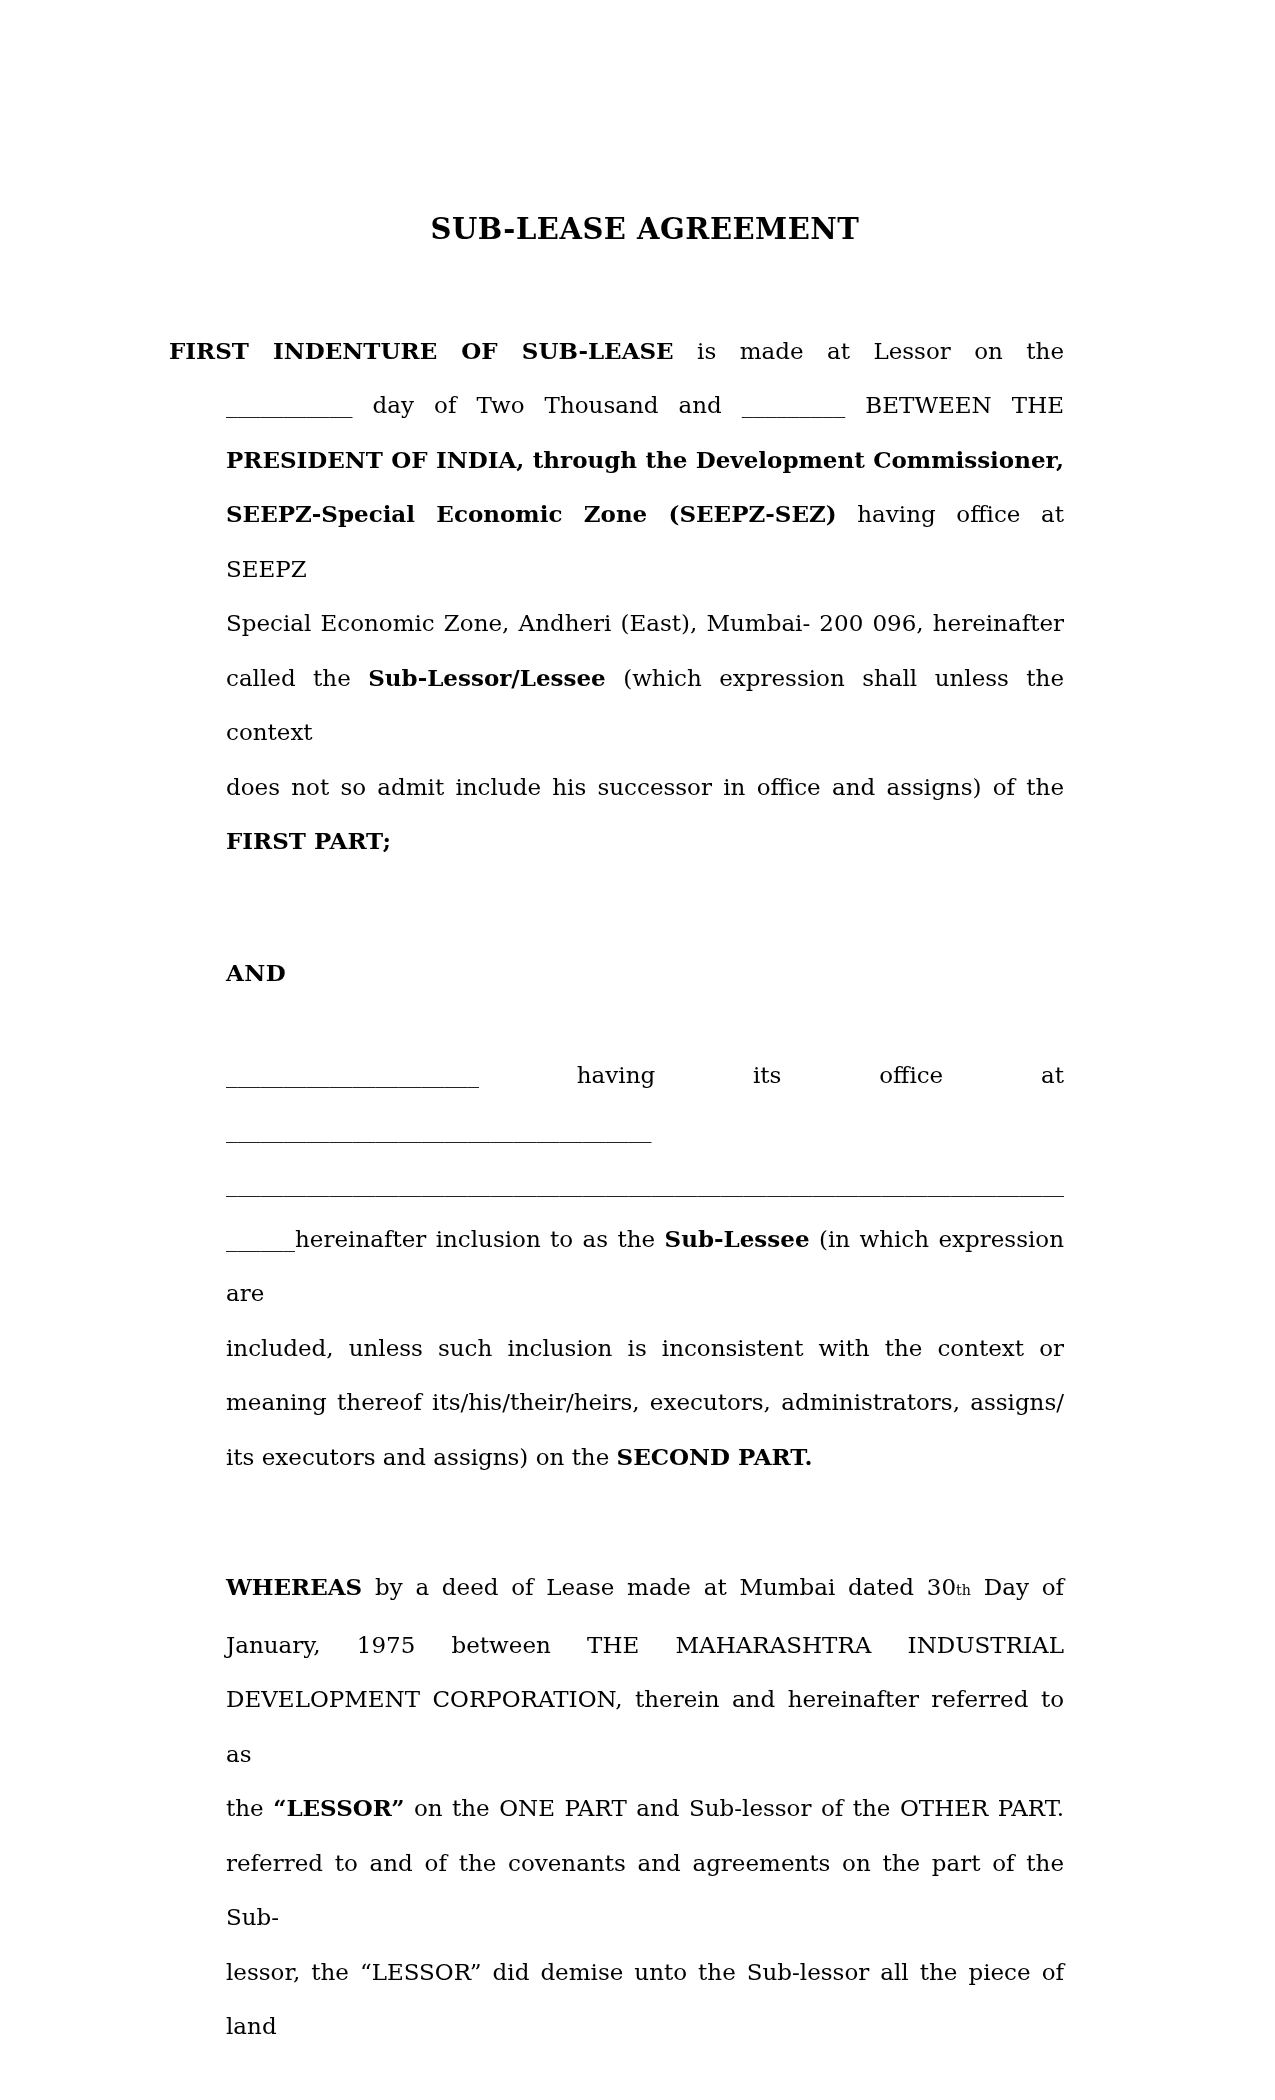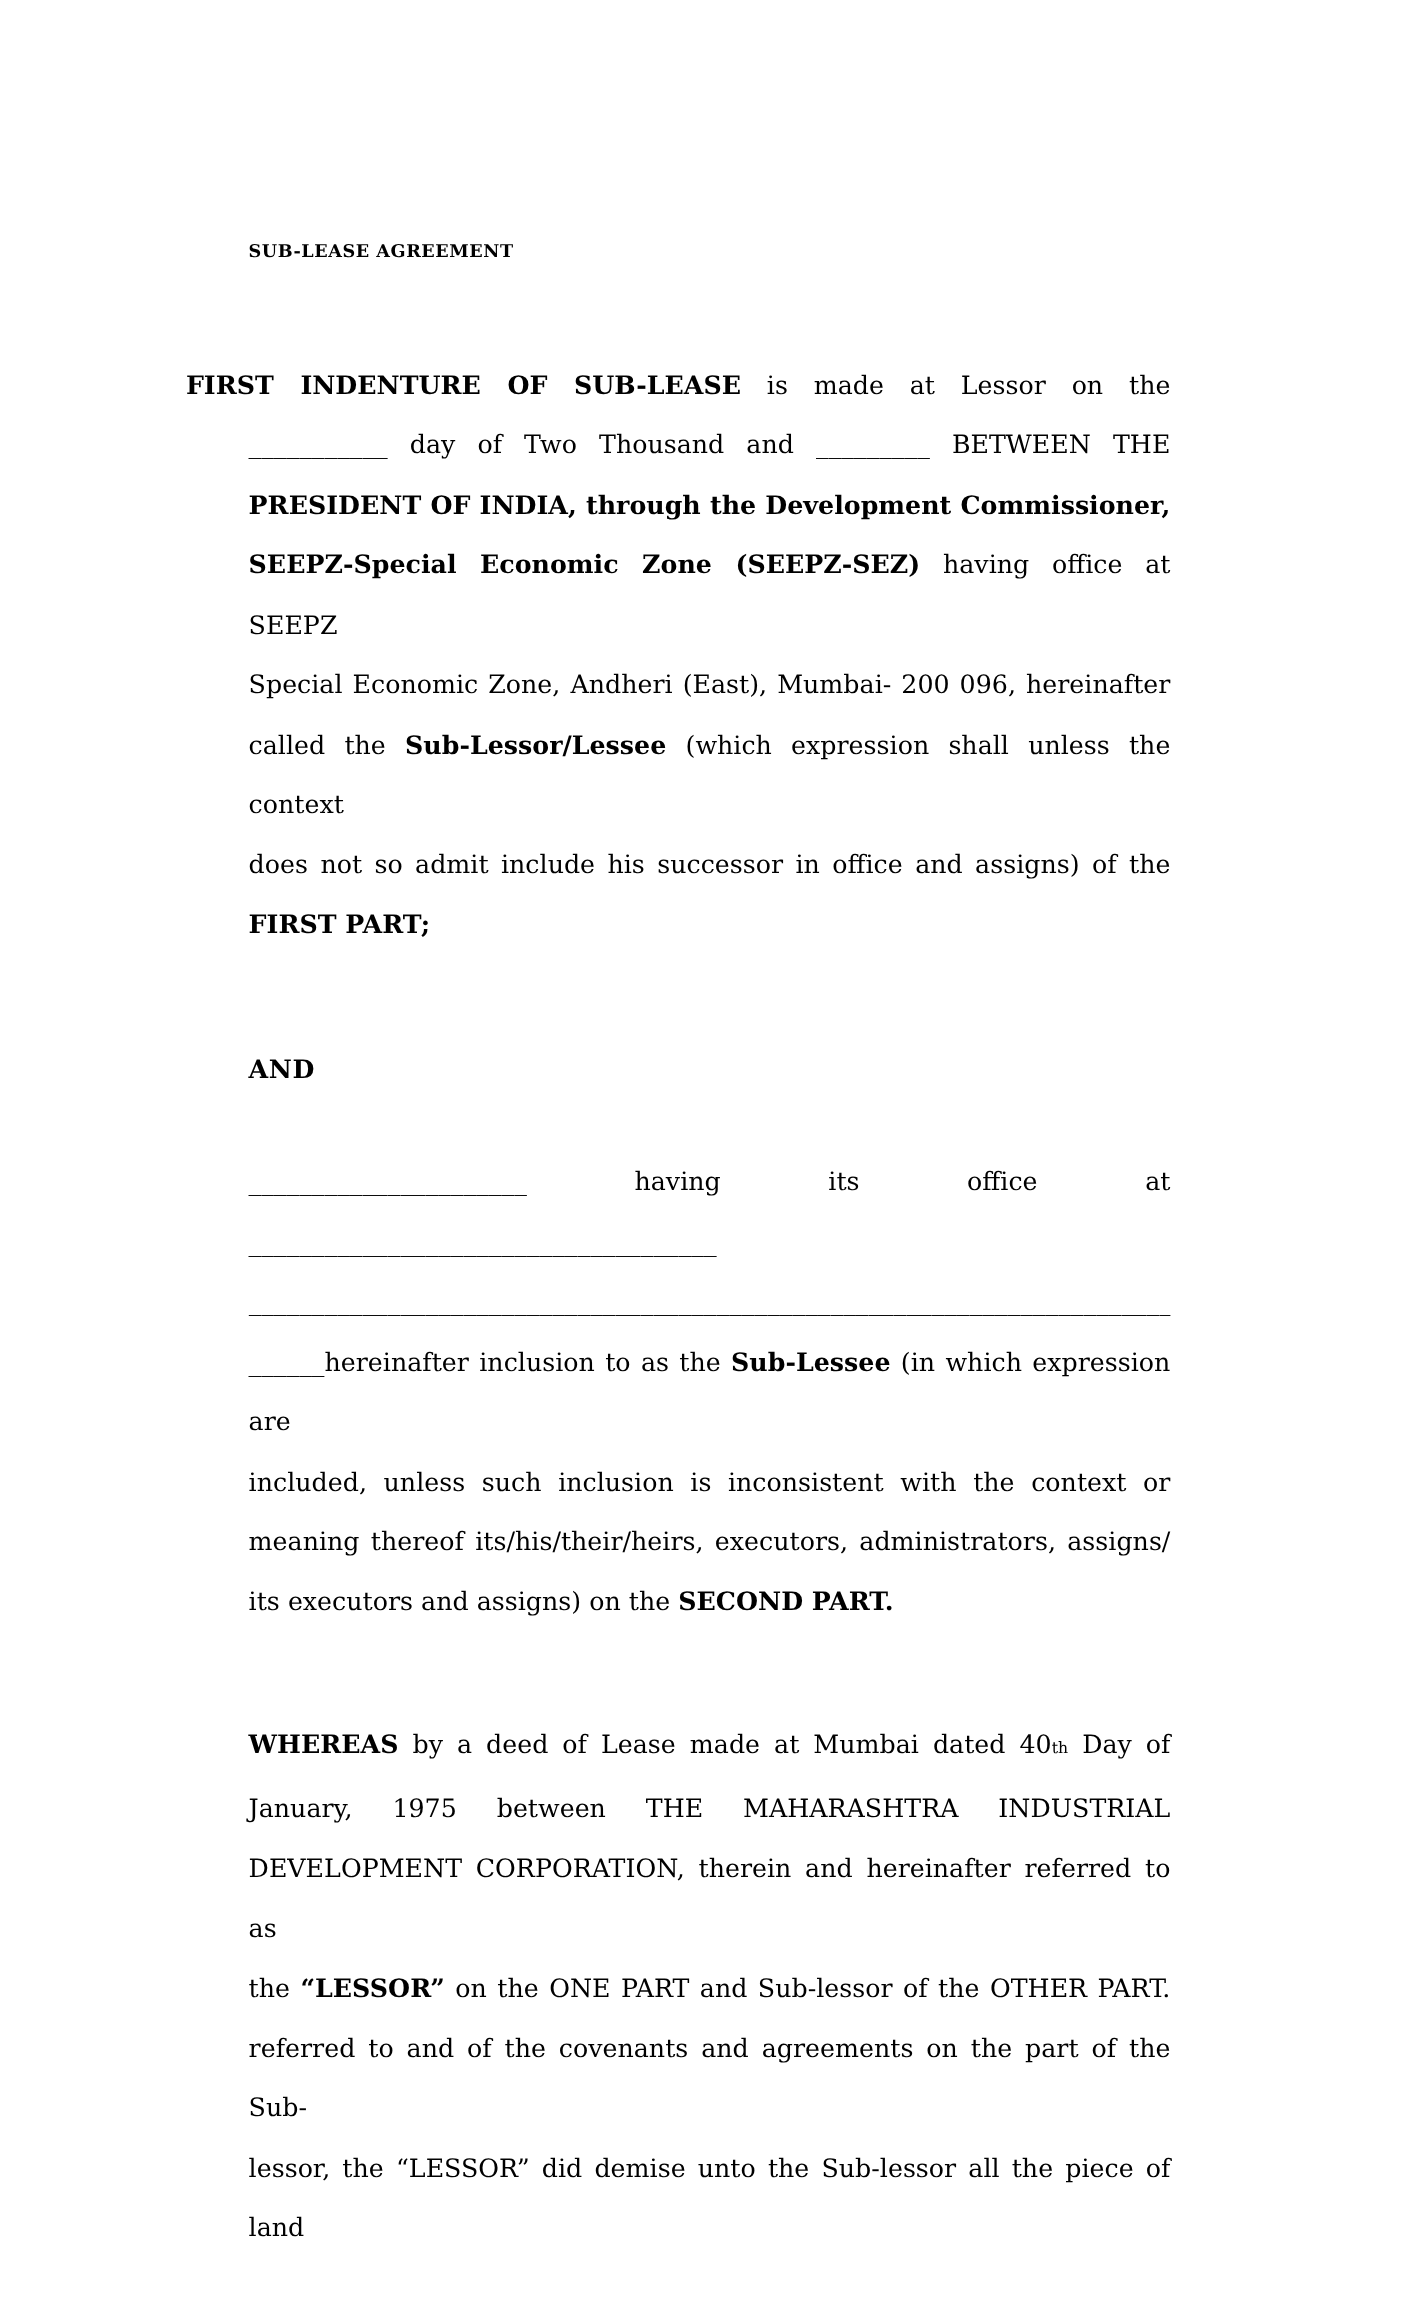--- a/index.html
+++ b/index.html
@@ -14,23 +14,23 @@
     overflow: hidden;
   }
   .content {
     position: absolute;
     left: 226px;
     top: 0;
     width: 838px;
   }
   .title {
     margin: 202px 0 0 0;
-    font-size: 16px;
+    font-size: 29px;
     font-weight: bold;
-    text-align: left;
+    text-align: center;
     line-height: 54.5px;
     letter-spacing: 0.5px;
   }
   .para { line-height: 54.5px; }
   .para-parties   { margin-top: 67px; }
   .and-heading {
     margin-top: 77px;
     font-weight: bold;
     text-align: left;
     line-height: 54.5px;
@@ -70,21 +70,21 @@
         <div class="line j"><span>______________________ having its office at</span></div>
         <div class="line"><span>_____________________________________</span></div>
         <div class="line fill"><span>____________________________________________________________________________</span></div>
         <div class="line j"><span>______hereinafter inclusion to as the </span><span class="b">Sub-Lessee</span><span> (in which expression are</span></div>
         <div class="line j"><span>included, unless such inclusion is inconsistent with the context or</span></div>
         <div class="line j"><span>meaning thereof its/his/their/heirs, executors, administrators, assigns/</span></div>
         <div class="line"><span>its executors and assigns) on the </span><span class="b">SECOND PART.</span></div>
       </div>
 
     <div class="para para-whereas">
-        <div class="line j"><span class="b">WHEREAS</span><span> by a deed of Lease made at Mumbai dated 40</span><span class="sub">th</span><span> Day of</span></div>
+        <div class="line j"><span class="b">WHEREAS</span><span> by a deed of Lease made at Mumbai dated 30</span><span class="sub">th</span><span> Day of</span></div>
         <div class="line j"><span>January, 1975 between THE MAHARASHTRA INDUSTRIAL</span></div>
         <div class="line j"><span>DEVELOPMENT CORPORATION, therein and hereinafter referred to as</span></div>
         <div class="line j"><span>the </span><span class="b">“LESSOR”</span><span> on the ONE PART and Sub-lessor of the OTHER PART.</span></div>
         <div class="line j"><span>referred to and of the covenants and agreements on the part of the Sub-</span></div>
         <div class="line j"><span>lessor, the “LESSOR” did demise unto the Sub-lessor all the piece of land</span></div>
       </div>
 
   </div>
 </div>
 

